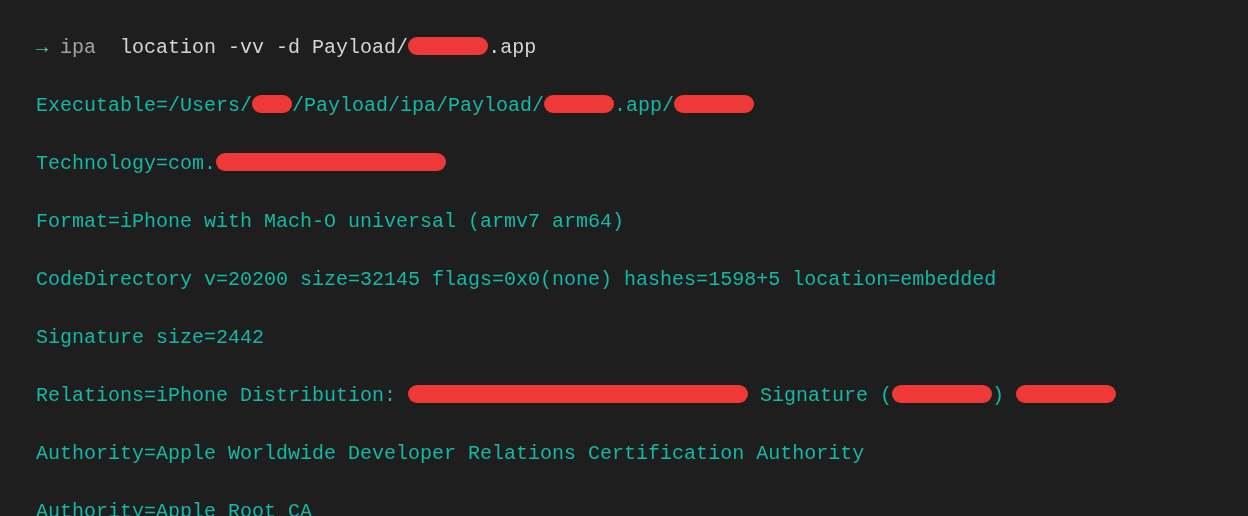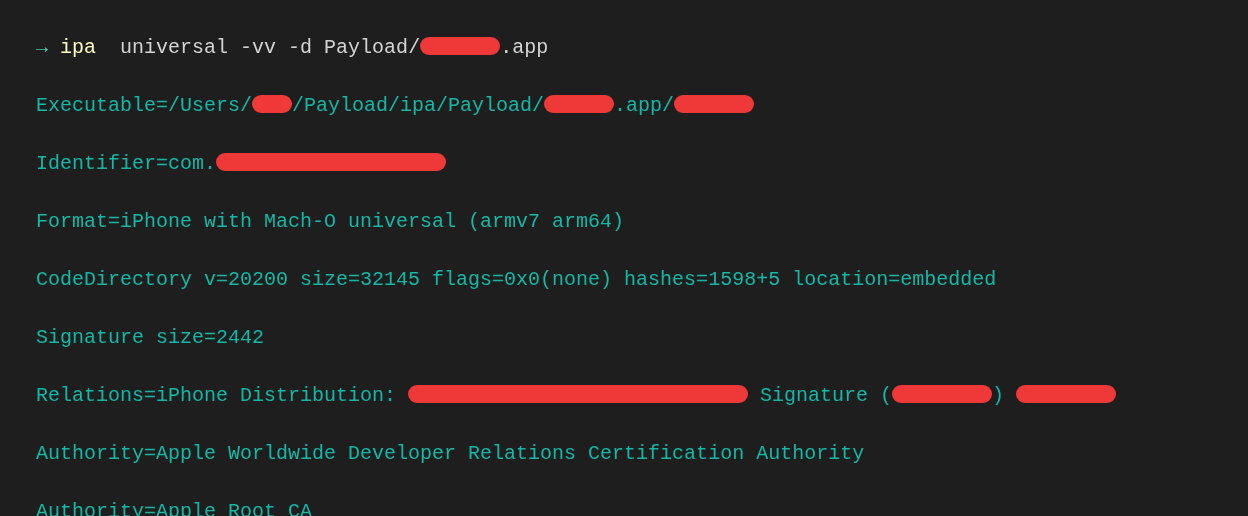--- a/index.html
+++ b/index.html
@@ -19,21 +19,21 @@
       overflow: hidden;
     }
     .line {
       white-space: pre;
       position: relative;
     }
     .arrow {
       color: #4ec9b0;
     }
     .prompt-dir {
-      color: #fef9c3;
+      color: #a3a3a3;
     }
     .cmd {
       color: #d4d4d4;
     }
     .output {
       color: #14b8a6;
     }
     .redact {
       display: inline-block;
       background-color: #ef3838;
@@ -41,29 +41,29 @@
       height: 18px;
       vertical-align: middle;
       position: relative;
       top: -2px;
     }
   </style>
 </head>
 <body>
 
 <div class="line">
-  <span class="arrow">→</span><span> </span><span class="prompt-dir">ipa</span><span>  </span><span class="cmd">universal -vv -d Payload/</span><span class="redact" style="width:80px;"></span><span class="cmd">.app</span>
+  <span class="arrow">→</span><span> </span><span class="prompt-dir">ipa</span><span>  </span><span class="cmd">location -vv -d Payload/</span><span class="redact" style="width:80px;"></span><span class="cmd">.app</span>
 </div>
 
 <div class="line">
   <span class="output">Executable=/Users/</span><span class="redact" style="width:40px;"></span><span class="output">/Payload/ipa/Payload/</span><span class="redact" style="width:70px;"></span><span class="output">.app/</span><span class="redact" style="width:80px;"></span>
 </div>
 
 <div class="line">
-  <span class="output">Identifier=com.</span><span class="redact" style="width:230px;"></span>
+  <span class="output">Technology=com.</span><span class="redact" style="width:230px;"></span>
 </div>
 
 <div class="line">
   <span class="output">Format=iPhone with Mach-O universal (armv7 arm64)</span>
 </div>
 
 <div class="line">
   <span class="output">CodeDirectory v=20200 size=32145 flags=0x0(none) hashes=1598+5 location=embedded</span>
 </div>
 

